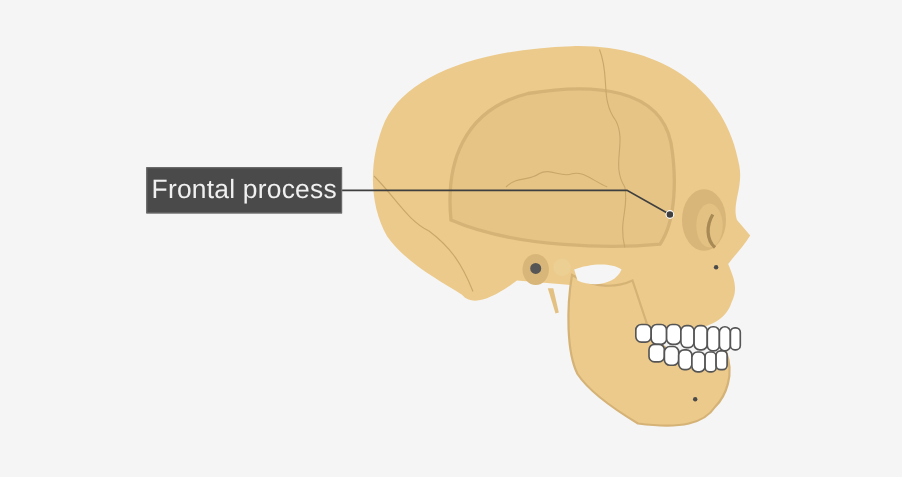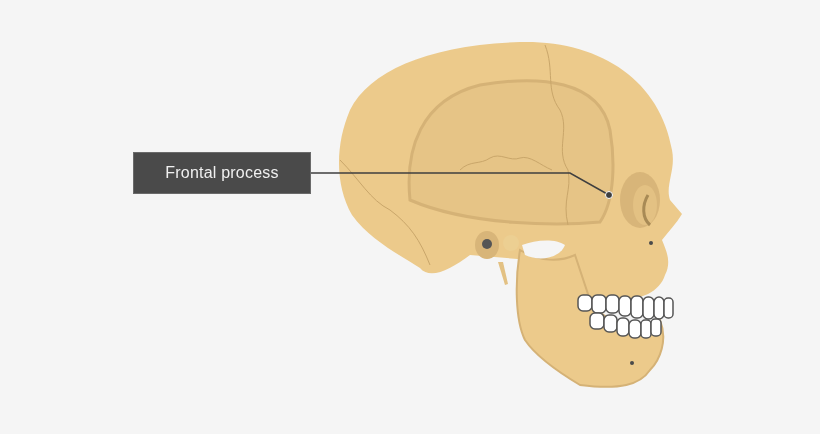--- a/index.html
+++ b/index.html
@@ -1,18 +1,18 @@
 <!DOCTYPE html>
 <html><head>
 <meta charset="utf-8">
 <style>
   html,body{margin:0;padding:0;}
   body{width:820px;height:434px;background:#f5f5f5;overflow:hidden;position:relative;font-family:"Liberation Sans",sans-serif;}
   #diagram{position:absolute;left:0;top:0;}
-  .label-box{position:absolute;left:133px;top:152px;width:178px;height:42px;background:#4a4a4a;color:#f0f0f0;font-size:16px;display:flex;align-items:center;justify-content:center;box-sizing:border-box;border:1px solid #6a6a6a;letter-spacing:0.2px;}
+  .label-box{position:absolute;left:133px;top:152px;width:178px;height:42px;background:#4a4a4a;color:#f0f0f0;font-size:24px;display:flex;align-items:center;justify-content:center;box-sizing:border-box;border:1px solid #6a6a6a;letter-spacing:0.2px;}
 </style>
 </head>
 <body>
 
 <svg id="diagram" width="820" height="434" viewBox="0 0 820 434">
 
   <path d="M350 110 C370 70 430 45 520 42 C600 40 660 80 672 150 C676 170 665 185 670 200 L682 214 C676 224 668 232 662 240 C666 250 672 262 665 275 C660 292 640 300 620 300 L560 300 L530 260 L470 255 C450 270 430 280 420 268 C400 255 370 240 352 215 C335 185 335 145 350 110 Z" fill="#ecca8b"></path>
 
   <path d="M410 200 C405 150 420 100 480 85 C540 75 600 80 610 130 C615 160 615 200 600 222 C560 226 470 226 410 200 Z" fill="#e6c486" stroke="#d5b276" stroke-width="3"></path>
 

